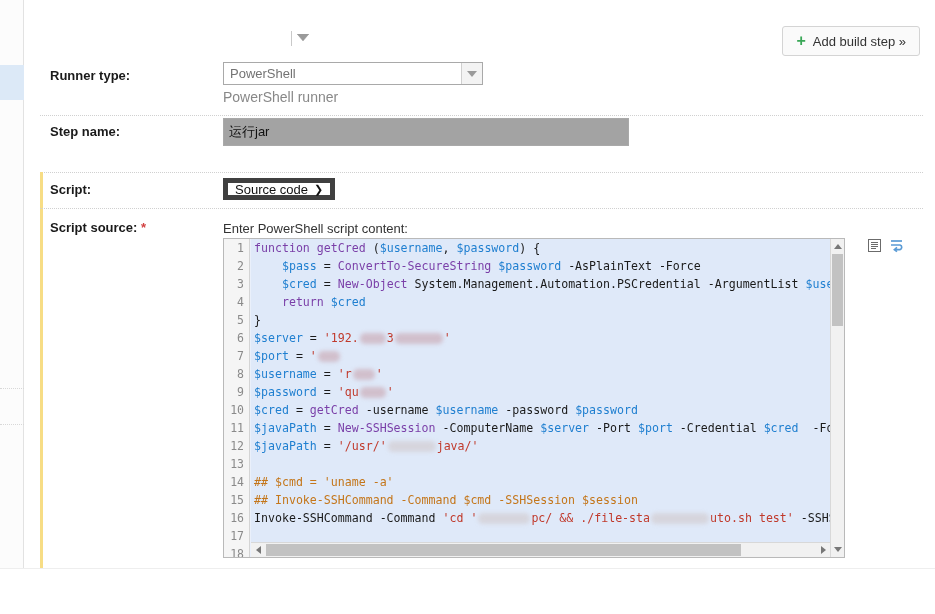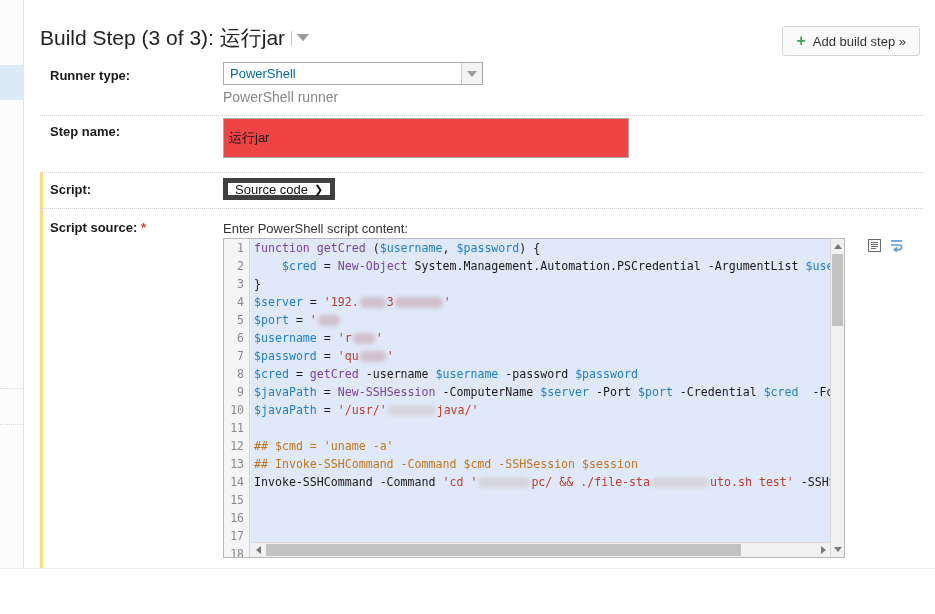--- a/index.html
+++ b/index.html
@@ -80,41 +80,41 @@
   .hint { position:absolute; left:199px; font-size:14px; color:#888; white-space:nowrap; }
 
   
   #runner-row { top:62px; height:56px; }
   #runner-label { top:6px; }
   #runner-select {
     position:absolute; left:199px; top:0;
     width:260px; height:23px; background:#fff;
     border:1px solid #a9a9a9; display:flex; align-items:center;
   }
-  #runner-select .val { padding-left:6px; font-size:13px; color:#0369a1; }
+  #runner-select .val { padding-left:6px; font-size:13px; color:#737373; }
   #runner-select .arrow-box {
     position:absolute; right:0; top:0; width:21px; height:21px;
     background:#f3f3f3; border-left:1px solid #cfcfcf;
     display:flex; align-items:center; justify-content:center;
   }
   #runner-select .arrow-box i {
     width:0;height:0;border-left:5px solid transparent;
     border-right:5px solid transparent;border-top:6px solid #9a9a9a;display:block;
   }
   #runner-hint { top:27px; }
 
   
   .dotsep { position:absolute; left:16px; right:12px; border-top:1px dotted #d0d0d0; }
 
   
   #stepname-row { top:118px; height:54px; }
   #stepname-label { top:6px; }
   #stepname-input {
-    position:absolute; left:199px; top:0; width:406px; height:40px;
-    background:#ef4444; border:1px solid #a9a9a9;
+    position:absolute; left:199px; top:0; width:406px; height:28px;
+    background:#a3a3a3; border:1px solid #a9a9a9;
     font-family:"Liberation Sans", sans-serif; font-size:13px; color:#111;
     padding:0 5px;
   }
   #stepname-hint { top:27px; }
 
   
   #script-group-bar {
     position:absolute; left:16px; top:172px; width:3px; height:396px;
     background:#f7dd85;
   }
@@ -217,21 +217,20 @@
 
 <div id="left-rail">
   <div class="rail-active"></div>
   <div class="rail-sep s1"></div>
   <div class="rail-sep s2"></div>
 </div>
 
 <div id="page">
 
   <div id="header">
-    <div id="page-title">Build Step (3 of 3): 运行jar</div>
     <div id="title-divider"></div>
     <div id="title-caret"></div>
 
     <div id="add-build-step">
       <span class="plus">+</span>
       <span>Add build step »</span>
     </div>
   </div>
 
   <div class="row" id="runner-row">
@@ -289,21 +288,23 @@
           <div class="ln">12</div>
           <div class="ln">13</div>
           <div class="ln">14</div>
           <div class="ln">15</div>
           <div class="ln">16</div>
           <div class="ln">17</div>
           <div class="ln">18</div>
         </div>
       <div id="code">
           <div class="cl"><span class="t-cmd">function</span><span class="t-pln"> </span><span class="t-cmd">getCred</span><span class="t-pln"> (</span><span class="t-var">$username</span><span class="t-pln">, </span><span class="t-var">$password</span><span class="t-pln">) {</span></div>
+          <div class="cl"><span class="t-pln">    </span><span class="t-var">$pass</span><span class="t-pln"> = </span><span class="t-cmd">ConvertTo-SecureString</span><span class="t-pln"> </span><span class="t-var">$password</span><span class="t-pln"> -AsPlainText -Force</span></div>
           <div class="cl"><span class="t-pln">    </span><span class="t-var">$cred</span><span class="t-pln"> = </span><span class="t-cmd">New-Object</span><span class="t-pln"> System.Management.Automation.PSCredential -ArgumentList </span><span class="t-var">$userna</span></div>
+          <div class="cl"><span class="t-pln">    </span><span class="t-cmd">return</span><span class="t-pln"> </span><span class="t-var">$cred</span></div>
           <div class="cl"><span class="t-pln">}</span></div>
           <div class="cl"><span class="t-var">$server</span><span class="t-pln"> = </span><span class="t-str">'192.</span><span class="rd" style="width: 26px;"></span><span class="t-str">3</span><span class="rd" style="width: 48px;"></span><span class="t-str">'</span></div>
           <div class="cl"><span class="t-var">$port</span><span class="t-pln"> = </span><span class="t-str">'</span><span class="rd" style="width: 22px;"></span></div>
           <div class="cl"><span class="t-var">$username</span><span class="t-pln"> = </span><span class="t-str">'r</span><span class="rd" style="width: 22px;"></span><span class="t-str">'</span></div>
           <div class="cl"><span class="t-var">$password</span><span class="t-pln"> = </span><span class="t-str">'qu</span><span class="rd" style="width: 26px;"></span><span class="t-str">'</span></div>
           <div class="cl"><span class="t-var">$cred</span><span class="t-pln"> = </span><span class="t-cmd">getCred</span><span class="t-pln"> -username </span><span class="t-var">$username</span><span class="t-pln"> -password </span><span class="t-var">$password</span></div>
           <div class="cl"><span class="t-var">$javaPath</span><span class="t-pln"> = </span><span class="t-cmd">New-SSHSession</span><span class="t-pln"> -ComputerName </span><span class="t-var">$server</span><span class="t-pln"> -Port </span><span class="t-var">$port</span><span class="t-pln"> -Credential </span><span class="t-var">$cred</span><span class="t-pln">  -Force</span></div>
           <div class="cl"><span class="t-var">$javaPath</span><span class="t-pln"> = </span><span class="t-str">'/usr/'</span><span class="rd rd-g" style="width: 48px;"></span><span class="t-str">java/'</span></div>
           <div class="cl">&nbsp;</div>
           <div class="cl"><span class="t-com">## $cmd = 'uname -a'</span></div>

